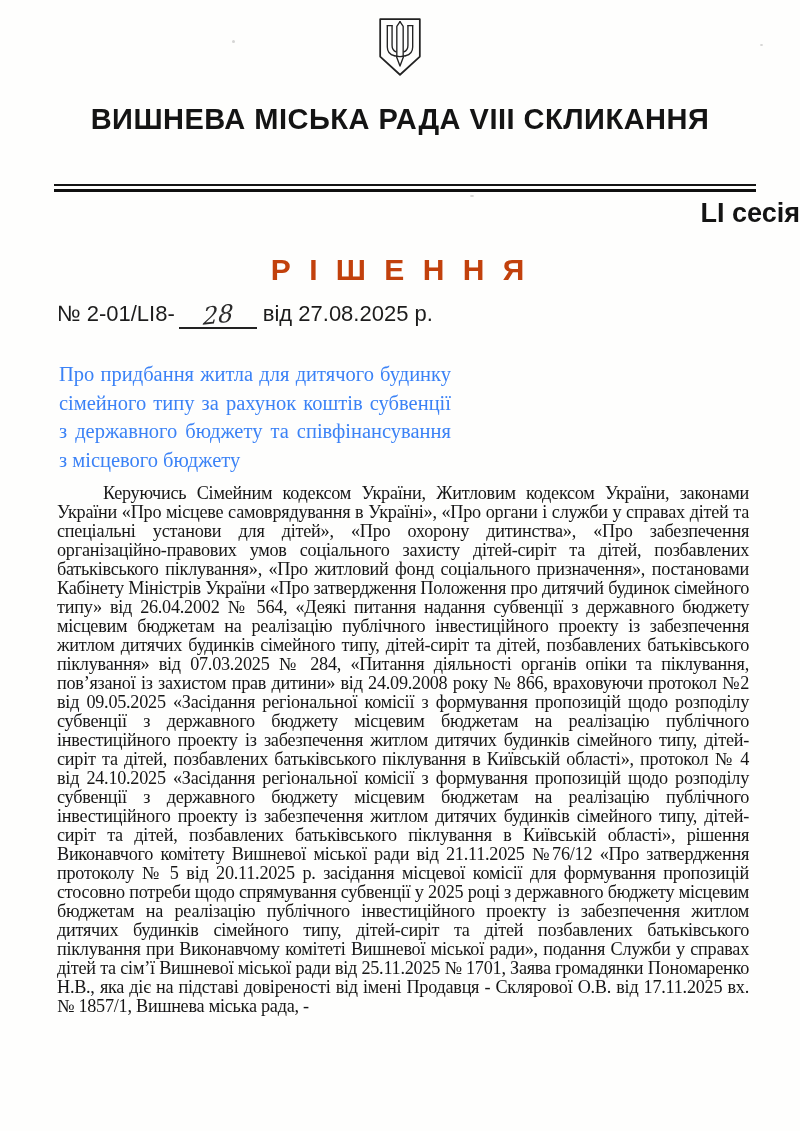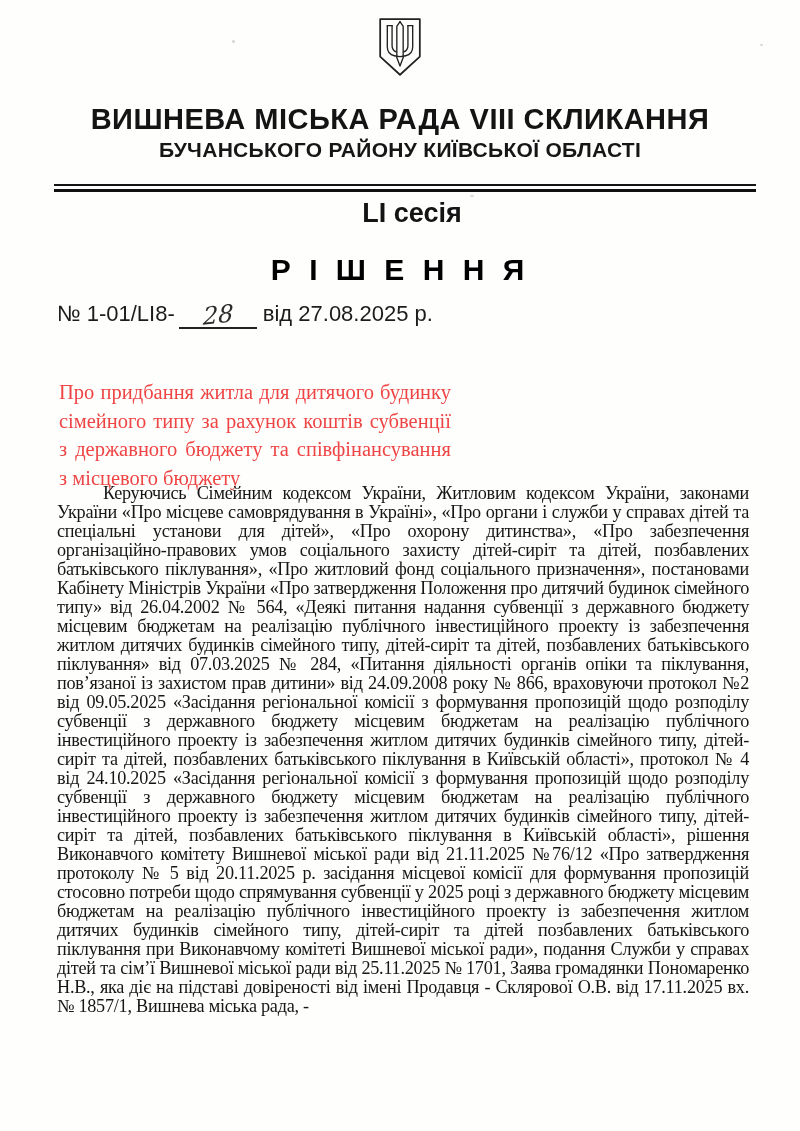--- a/index.html
+++ b/index.html
@@ -45,36 +45,36 @@
   .header-divider {
     position: absolute;
     top: 184px; left: 54px; width: 702px;
     height: 3px;
     border-top: 2px solid #141414;
     border-bottom: 3px solid #101010;
   }
   .session-heading {
     position: absolute;
     top: 198px; left: 0; right: 0;
-    text-align: center;
+    text-align: right;
     font-family: "Liberation Sans", sans-serif;
     font-weight: bold;
     font-size: 27px;
     color: #141414;
     margin-left: 24px;
   }
   .decision-heading {
     position: absolute;
     top: 253px; left: 0; right: 0;
     text-align: center;
     font-family: "Liberation Sans", sans-serif;
     font-weight: bold;
     font-size: 30px;
     letter-spacing: 5px;
-    color: #000000;
+    color: #c2410c;
   }
   .doc-number-line {
     position: absolute;
     top: 299px; left: 57px;
     font-family: "Liberation Sans", sans-serif;
     font-size: 22px;
     color: #1c1c1c;
     white-space: nowrap;
   }
   .hand-slot {
@@ -94,22 +94,21 @@
     transform: rotate(-6deg) skewX(-8deg);
     position: relative;
     top: 2px;
   }
   .subject-paragraph {
     position: absolute;
     top: 360px; left: 59px; width: 392px;
     font-size: 20.5px;
     line-height: 28.5px;
     text-align: justify;
-    color: #ef4444;
-    margin-top: 18px;
+    color: #3b82f6;
   }
   .body-paragraph {
     position: absolute;
     top: 484px; left: 57px; width: 692px;
     font-size: 18.2px;
     line-height: 19px;
     letter-spacing: -0.25px;
     text-align: justify;
     text-indent: 46px;
     color: #161616;
@@ -138,29 +137,28 @@
         <path d="M39,11 H45"></path>
         <path d="M29,6 L25,12 V50"></path>
         <path d="M29,6 L33,12 V50"></path>
         <path d="M22,49 C25,50.5 33,50.5 36,49"></path>
         <path d="M24.5,50 L29,62 L33.5,50"></path>
       </g>
     </svg>
   </div>
 
   <div class="org-name">ВИШНЕВА МІСЬКА РАДА VIII СКЛИКАННЯ</div>
-  <div class="org-region">БУЧАНСЬКОГО РАЙОНУ КИЇВСЬКОЇ ОБЛАСТІ</div>
 
   <div class="header-divider"></div>
 
   <div class="session-heading">LI сесія</div>
   <div class="decision-heading">Р І Ш Е Н Н Я</div>
 
   <div class="doc-number-line">
-    <span>№ 1-01/LI8-</span><span class="hand-slot"><span class="handwritten">28</span></span><span>від 27.08.2025 р.</span>
+    <span>№ 2-01/LI8-</span><span class="hand-slot"><span class="handwritten">28</span></span><span>від 27.08.2025 р.</span>
   </div>
 
   <div class="subject-paragraph">Про придбання житла для дитячого будинку сімейного типу за рахунок коштів субвенції з державного бюджету та співфінансування з місцевого бюджету</div>
 
   <div class="body-paragraph">Керуючись Сімейним кодексом України, Житловим кодексом України, законами України «Про місцеве самоврядування в Україні», «Про органи і служби у справах дітей та спеціальні установи для дітей», «Про охорону дитинства», «Про забезпечення організаційно-правових умов соціального захисту дітей-сиріт та дітей, позбавлених батьківського піклування», «Про житловий фонд соціального призначення», постановами Кабінету Міністрів України «Про затвердження Положення про дитячий будинок сімейного типу» від 26.04.2002 № 564, «Деякі питання надання субвенції з державного бюджету місцевим бюджетам на реалізацію публічного інвестиційного проекту із забезпечення житлом дитячих будинків сімейного типу, дітей-сиріт та дітей, позбавлених батьківського піклування» від 07.03.2025 № 284, «Питання діяльності органів опіки та піклування, пов’язаної із захистом прав дитини» від 24.09.2008 року № 866, враховуючи протокол №2 від 09.05.2025 «Засідання регіональної комісії з формування пропозицій щодо розподілу субвенції з державного бюджету місцевим бюджетам на реалізацію публічного інвестиційного проекту із забезпечення житлом дитячих будинків сімейного типу, дітей-сиріт та дітей, позбавлених батьківського піклування в Київській області», протокол № 4 від 24.10.2025 «Засідання регіональної комісії з формування пропозицій щодо розподілу субвенції з державного бюджету місцевим бюджетам на реалізацію публічного інвестиційного проекту із забезпечення житлом дитячих будинків сімейного типу, дітей-сиріт та дітей, позбавлених батьківського піклування в Київській області», рішення Виконавчого комітету Вишневої міської ради від 21.11.2025 №76/12 «Про затвердження протоколу № 5 від 20.11.2025 р. засідання місцевої комісії для формування пропозицій стосовно потреби щодо спрямування субвенції у 2025 році з державного бюджету місцевим бюджетам на реалізацію публічного інвестиційного проекту із забезпечення житлом дитячих будинків сімейного типу, дітей-сиріт та дітей позбавлених батьківського піклування при Виконавчому комітеті Вишневої міської ради», подання Служби у справах дітей та сім’ї Вишневої міської ради від 25.11.2025 № 1701, Заява громадянки Пономаренко Н.В., яка діє на підставі довіреності від імені Продавця - Склярової О.В. від 17.11.2025 вх.№ 1857/1, Вишнева міська рада, -</div>
 
   <div class="scan-speck" style="left:232px; top:40px; width:3px; height:3px;"></div>
   <div class="scan-speck" style="left:760px; top:44px; width:3px; height:2px;"></div>
   <div class="scan-speck" style="left:470px; top:195px; width:4px; height:2px;"></div>
 </div>

